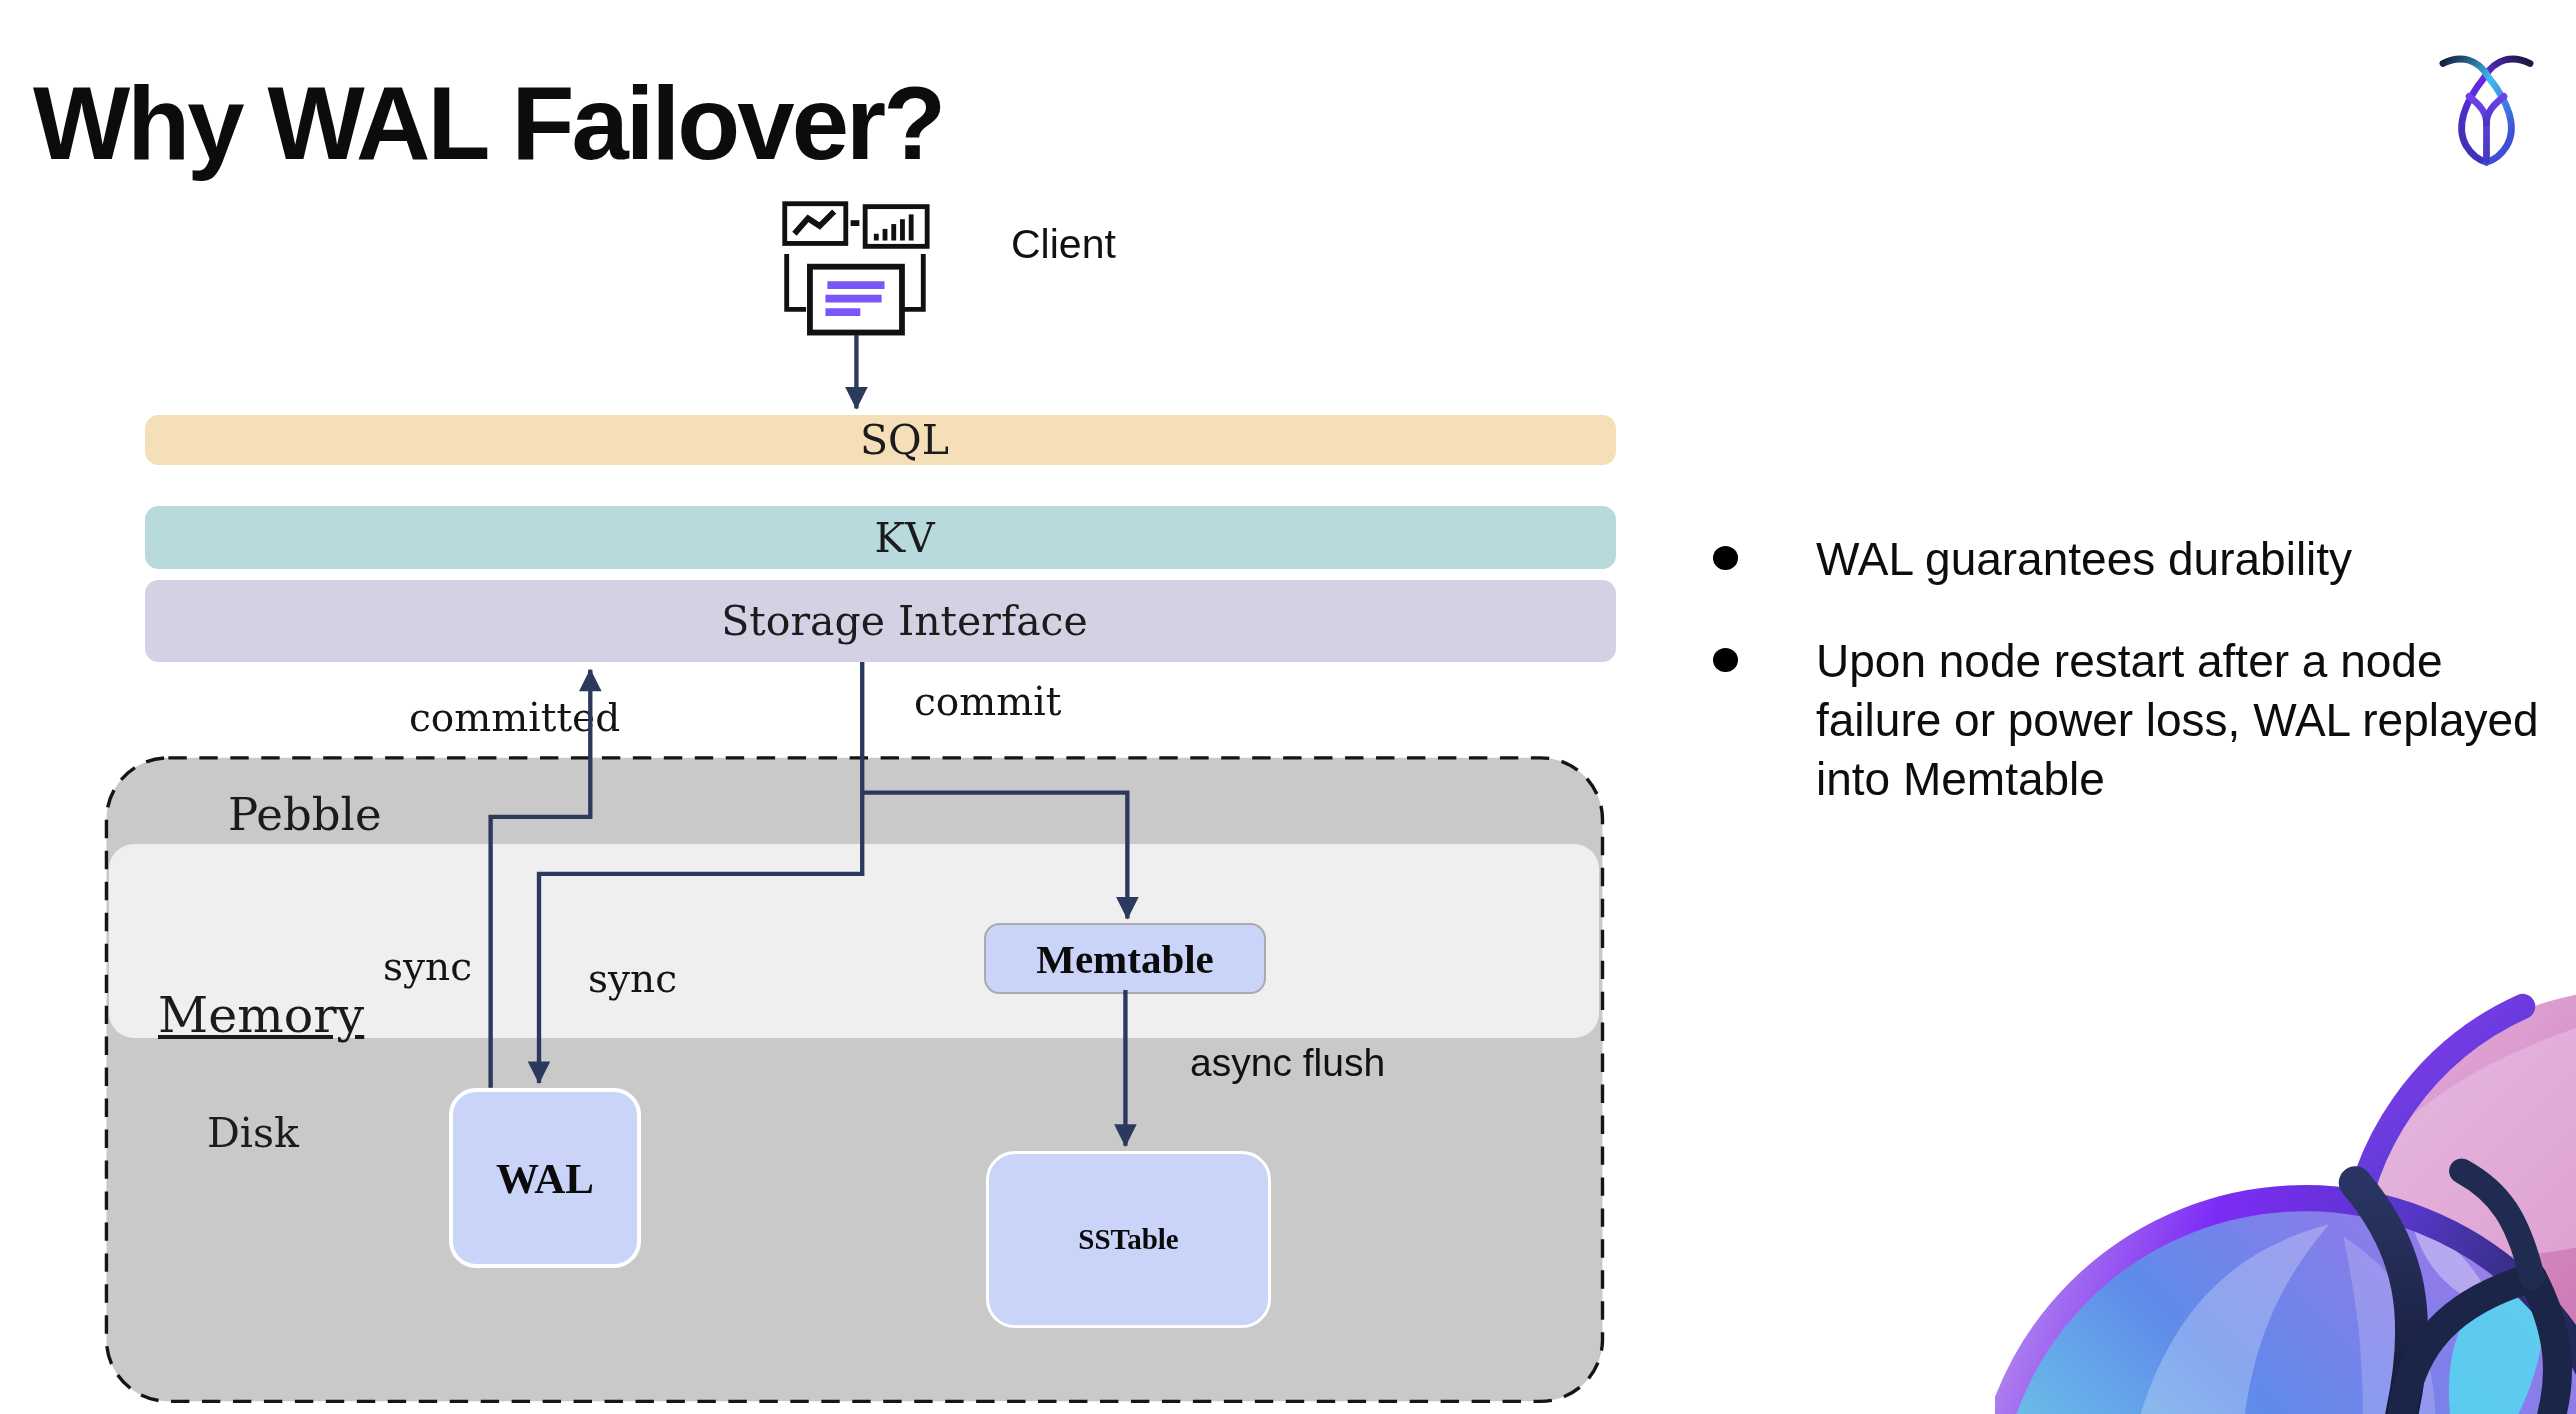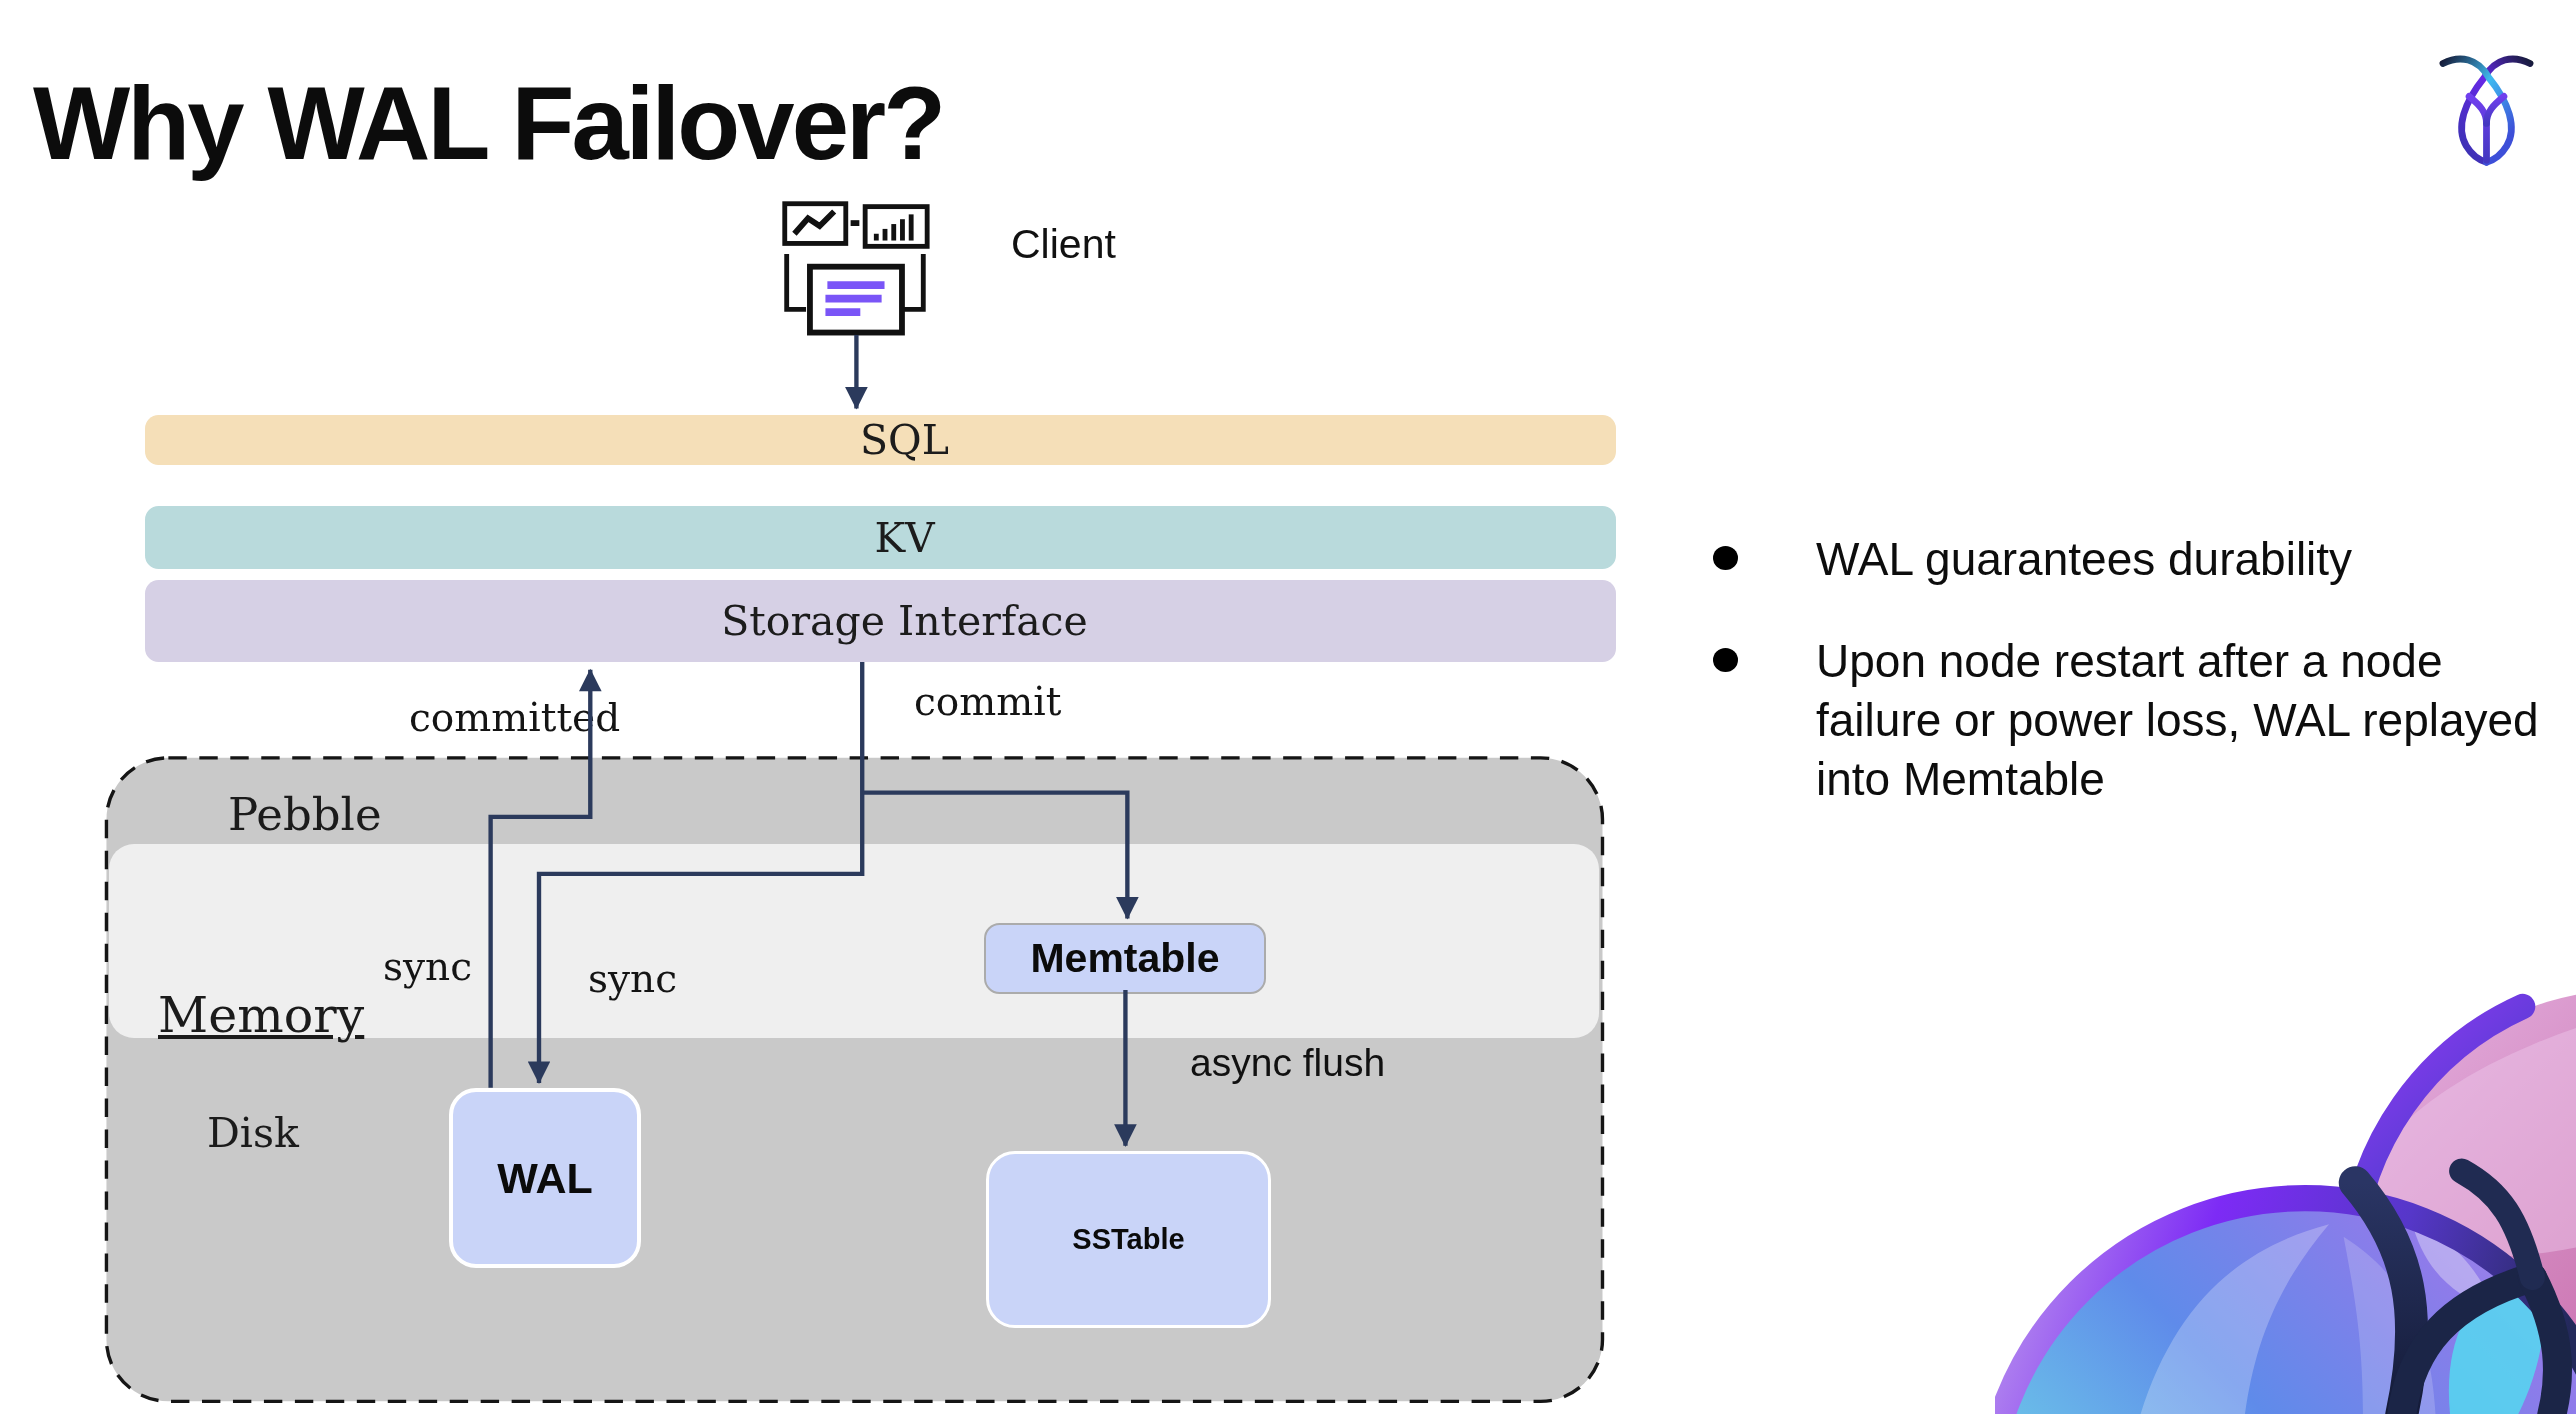--- a/index.html
+++ b/index.html
@@ -27,21 +27,21 @@
   .lbl-disk{left:207px;top:1109px;font-size:41px;}
 
   .edge-label{position:absolute;font-family:"DejaVu Serif",serif;font-size:39px;color:#141414;}
   .lbl-committed{left:409px;top:695px;}
   .lbl-commit{left:914px;top:679px;}
   .lbl-sync1{left:383px;top:944px;}
   .lbl-sync2{left:588px;top:956px;}
   .lbl-async{left:1190px;top:1041px;font-family:"Liberation Sans",sans-serif;font-size:39px;color:#111;text-align:right;}
 
   .node{position:absolute;background:#C9D4F8;display:flex;align-items:center;
-        justify-content:center;font-family:Liberation Sans, sans-serif;font-weight:bold;color:#0b0b0b;}
+        justify-content:center;font-family:Liberation Serif, serif;font-weight:bold;color:#0b0b0b;}
   .node-wal{left:449px;top:1088px;width:184px;height:172px;border:4.8px solid #ffffff;
             border-radius:27px;font-size:43px;}
   .node-memtable{left:984px;top:923px;width:278px;height:67px;border:2.9px solid #ABABAB;
             border-radius:15.5px;font-size:41px;}
   .node-sstable{left:986px;top:1151px;width:279px;height:171px;border:3.9px solid #ffffff;
             border-radius:29px;font-size:29px;}
 
   .client-label{position:absolute;left:1011px;top:221px;font-size:41px;color:#111;}
 
   .bullets{position:absolute;left:1713px;top:530px;width:844px;}

